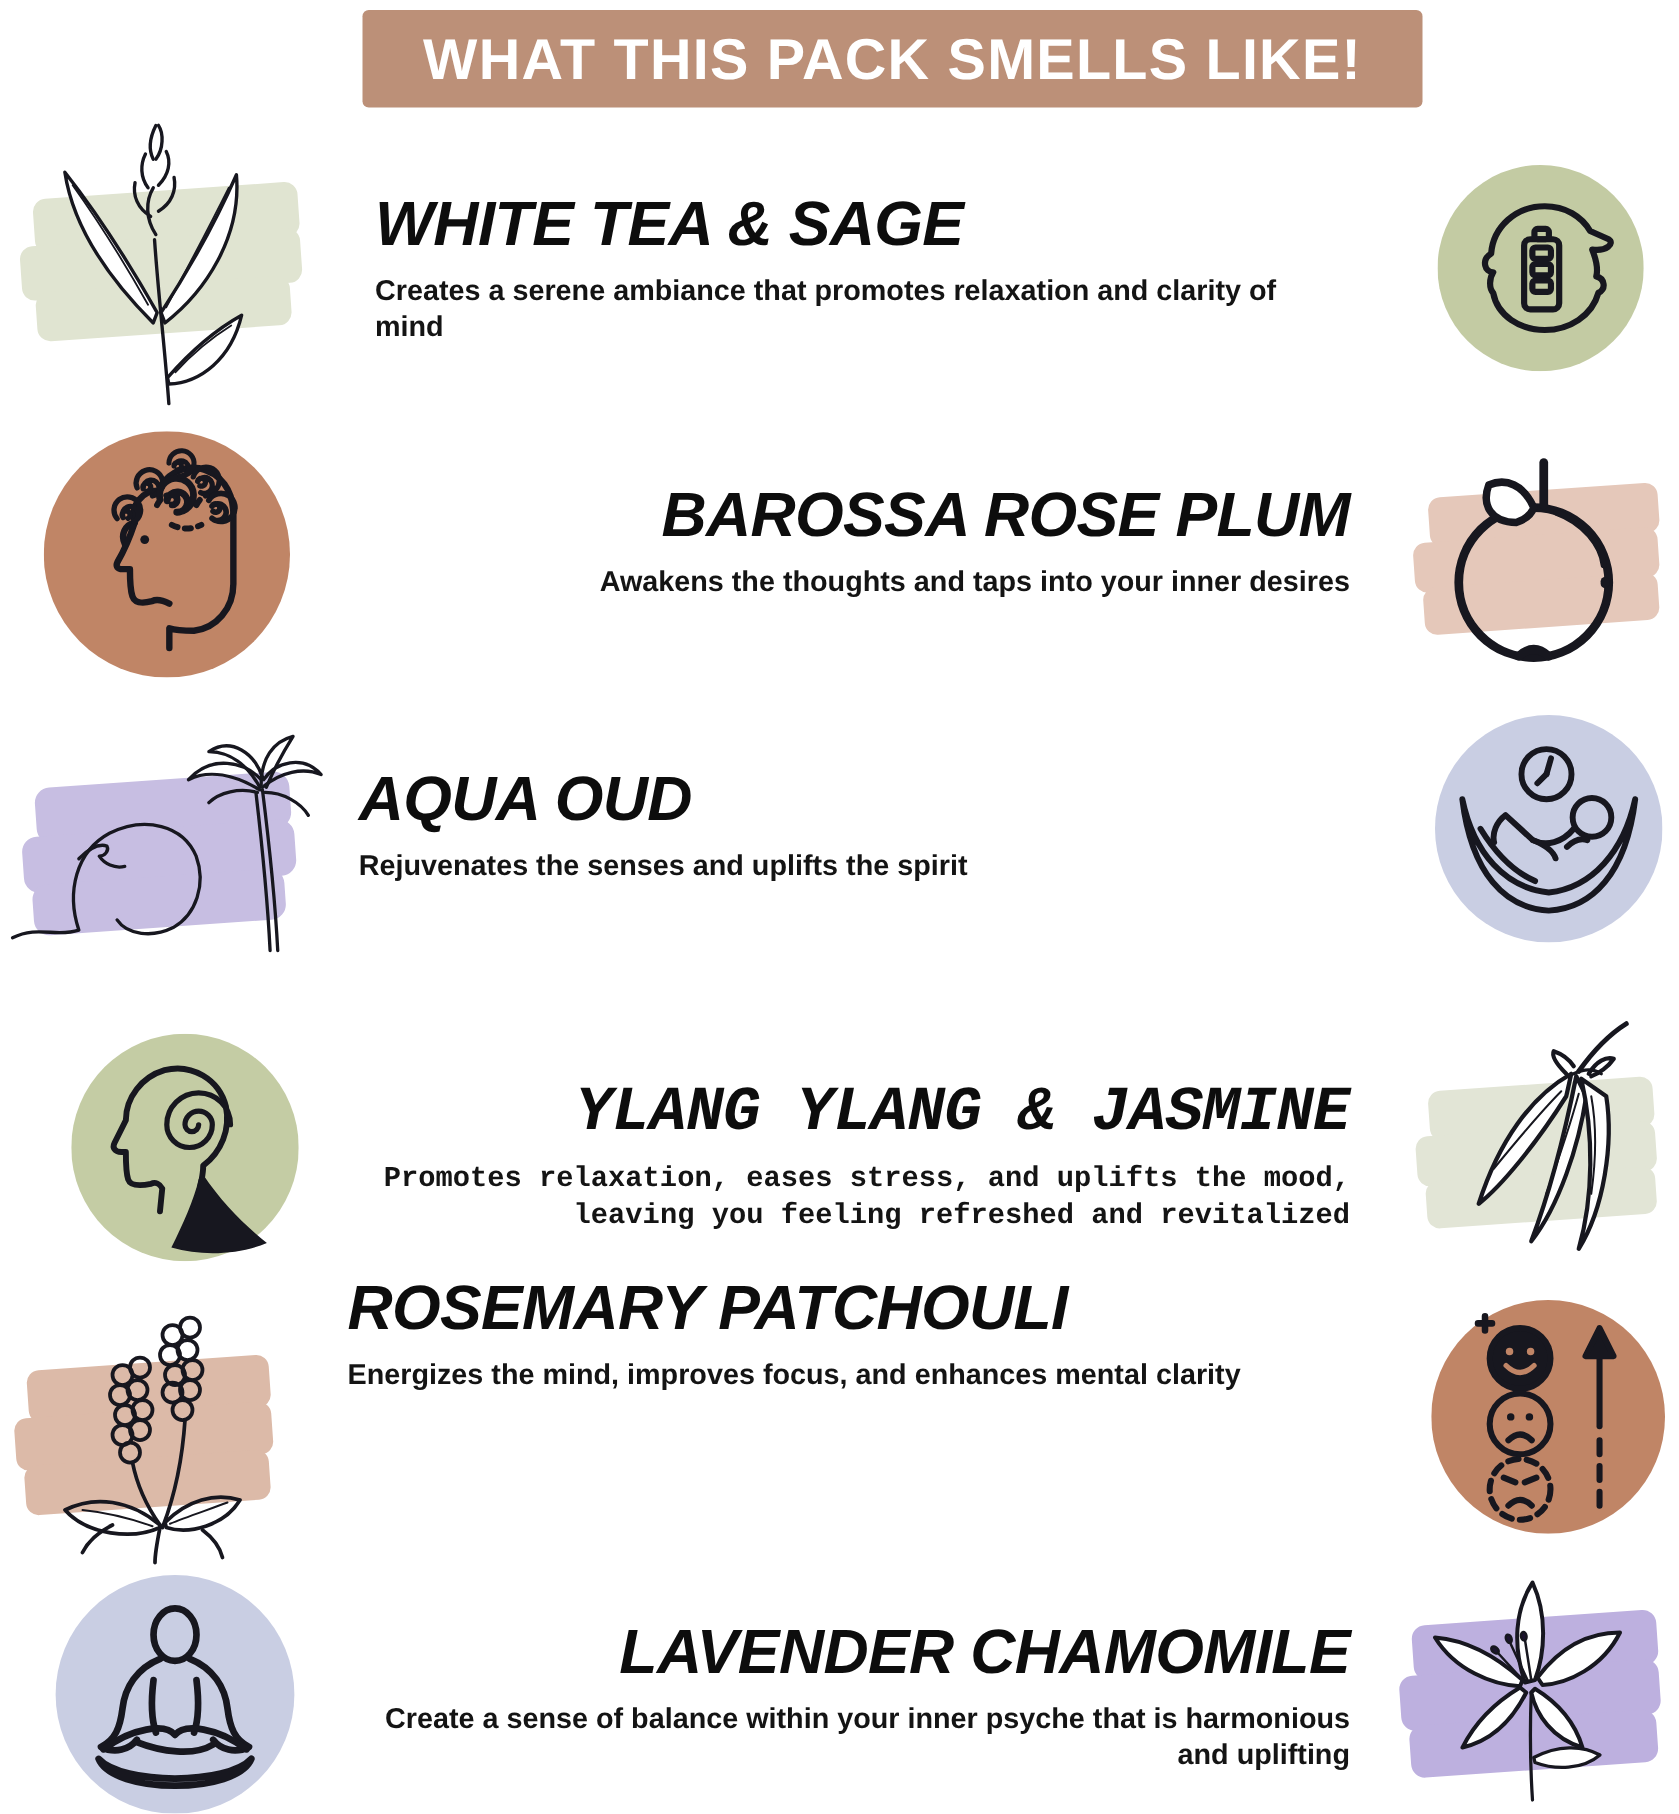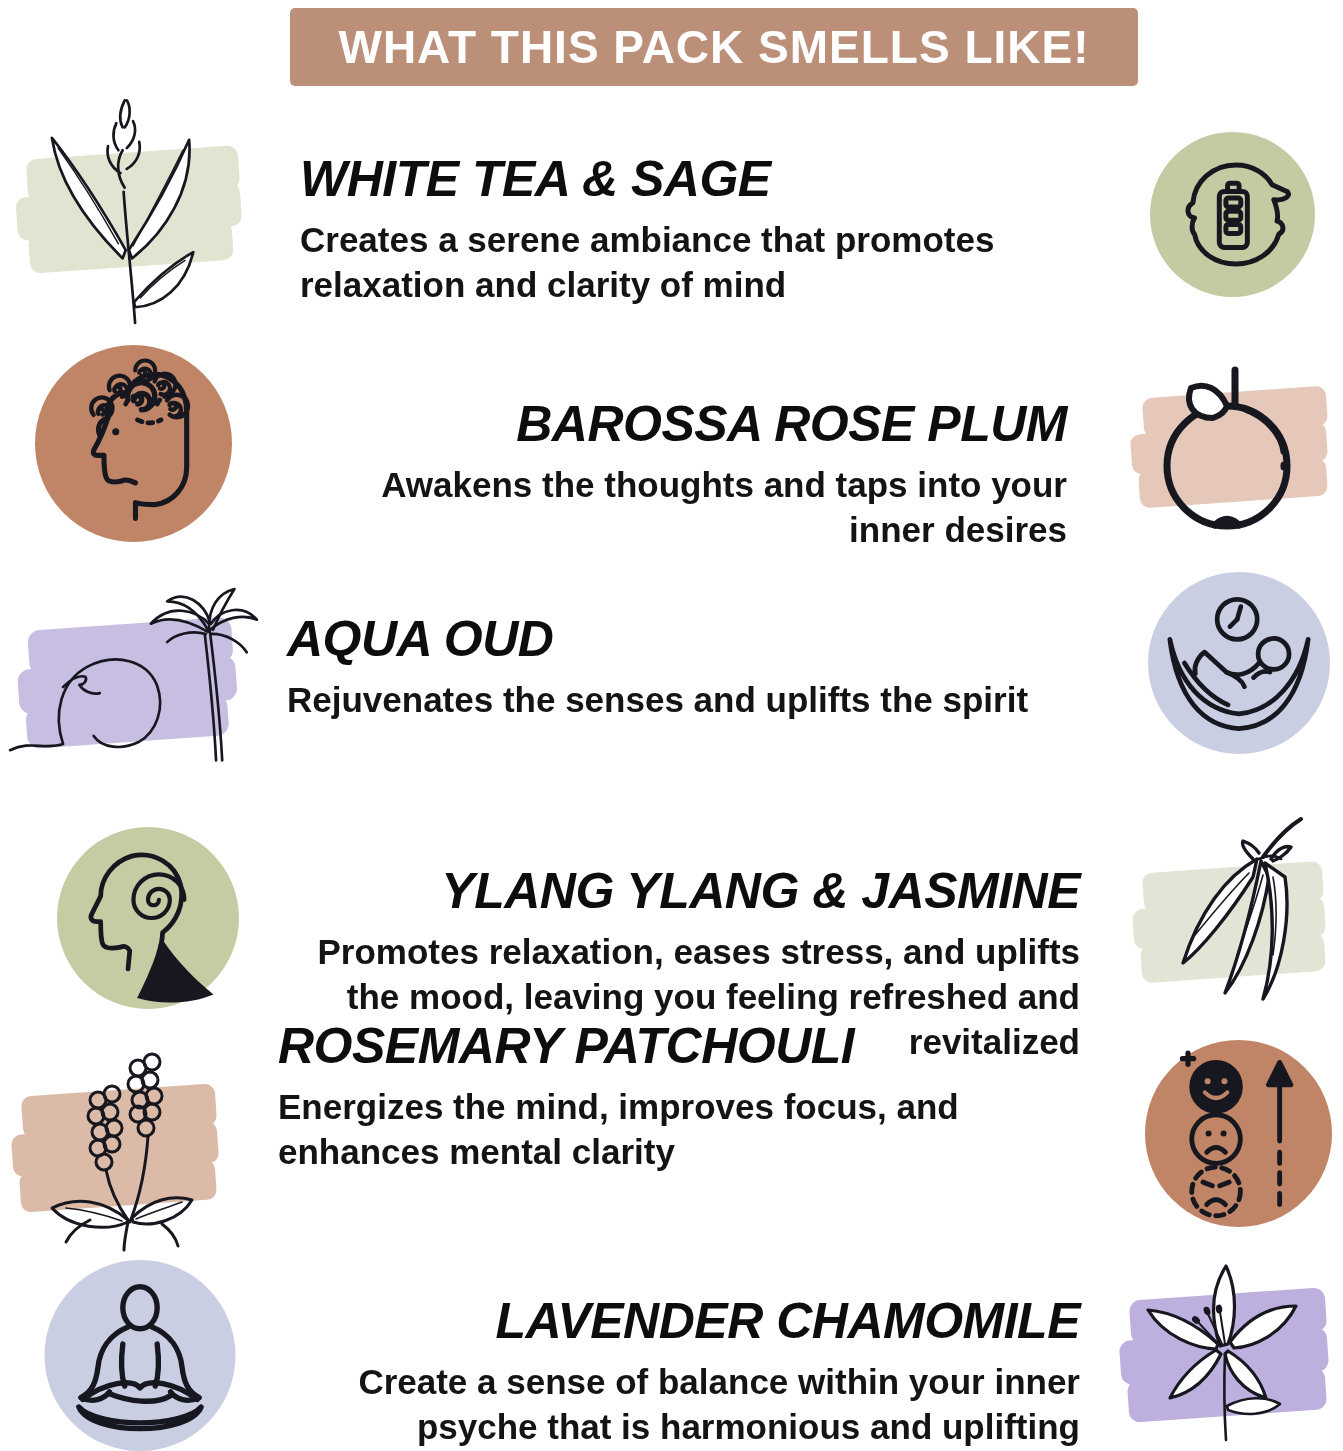--- a/index.html
+++ b/index.html
@@ -6,21 +6,21 @@
   #page{position:relative;width:1343px;height:1451px;background:#ffffff;overflow:hidden;
         font-family:"Liberation Sans",sans-serif;color:#111;}
   .banner{position:absolute;left:290px;top:8px;width:848px;height:78px;background:#BC9078;
           border-radius:5px;display:flex;align-items:center;justify-content:center;}
   .banner h1{margin:0;color:#fff;font-size:46px;font-weight:bold;letter-spacing:1px;white-space:nowrap;}
   .graphic{position:absolute;}
   .graphic svg{display:block;width:100%;height:100%;}
   .text-block{position:absolute;}
   .text-block h2{margin:0 0 10px 0;font-size:50px;font-weight:bold;font-style:italic;
                  letter-spacing:-0.5px;color:#0d0d0d;white-space:nowrap;}
-  .text-block p{margin:0;font-size:35px;font-weight:bold;line-height:1.28;color:#141414;}
+  .text-block p{margin:0;font-size:23px;font-weight:bold;line-height:1.28;color:#141414;}
   .align-right{text-align:right;}
   .align-left{text-align:left;}
   .lineart{fill:none;stroke:#17171f;stroke-linecap:round;stroke-linejoin:round;}
 </style>
 </head>
 <body>
 
 <div id="page">
 
   <div class="banner">
@@ -90,21 +90,21 @@
           <use href="#swirl" transform="translate(54,26) scale(1.15)"></use>
           <use href="#swirl" transform="translate(56,13) scale(0.85) rotate(10)"></use>
           <use href="#swirl" transform="translate(66,20) scale(0.9) rotate(25)"></use>
           <use href="#swirl" transform="translate(72,31) scale(0.95) rotate(40)"></use>
           <path d="M46,30 C47,28 48,27 50,26" stroke-dasharray="2.5 3"></path>
           <path d="M62,30 C63,28 64,27 66,26" stroke-dasharray="2.5 3"></path>
           <path d="M52,38 C56,40 60,40 64,38" stroke-dasharray="2.5 3"></path>
         </g>
       </svg>
     </div>
-    <div class="text-block align-right" style="right:276px;top:383px;width:720px;margin-top:12px;">
+    <div class="text-block align-right" style="right:263px;top:383px;width:720px;">
       <h2>BAROSSA ROSE PLUM</h2>
       <p>Awakens the thoughts and taps into your inner desires</p>
     </div>
     <div class="graphic" style="left:1115px;top:348px;width:220px;height:205px;">
       <svg viewBox="0 0 220 205">
         <g fill="#E5C8BA">
           <rect x="28" y="44" width="184" height="40" rx="10" transform="rotate(-4 120 64)"></rect>
           <rect x="16" y="80" width="196" height="40" rx="10" transform="rotate(-4 114 100)"></rect>
           <rect x="24" y="116" width="188" height="38" rx="10" transform="rotate(-4 118 135)"></rect>
         </g>
@@ -168,21 +168,21 @@
     <div class="graphic" style="left:57px;top:827px;width:182px;height:182px;">
       <svg viewBox="0 0 100 100">
         <circle cx="50" cy="50" r="50" fill="#C4CCA4"></circle>
         <g class="lineart" stroke-width="2.6">
           <path d="M54,78 C56,70 58,64 58,58 C66,52 70,42 68,32 C65,20 53,13 41,16 C31,19 24,28 24,38 L19,48 C18,50 19,52 22,52 L24,52 C24,57 24,61 25,64 C26,67 30,67 35,66 C37,65 39,66 40,68 L39,78"></path>
           <path d="M56,40 A3,3 0 1 1 50,40 A6,6 0 1 1 62,40 A10,10 0 1 1 42,40 A14,14 0 1 1 70,40" stroke-width="2.3"></path>
           <path d="M58,62 C66,74 76,84 86,92 C74,97 58,98 44,94 C49,84 54,73 56,64 Z" fill="#17171f" stroke="none"></path>
         </g>
       </svg>
     </div>
-    <div class="text-block align-right" style="right:263px;top:862px;width:820px;">
+    <div class="text-block align-right" style="right:263px;top:862px;width:820px;font-family:Liberation Mono, monospace;">
       <h2>YLANG YLANG &amp; JASMINE</h2>
       <p>Promotes relaxation, eases stress, and uplifts the mood, leaving you feeling refreshed and revitalized</p>
     </div>
     <div class="graphic" style="left:1125px;top:815px;width:215px;height:228px;">
       <svg viewBox="0 0 215 228">
         <g fill="#E2E5D6">
           <rect x="18" y="52" width="180" height="40" rx="10" transform="rotate(-4 108 72)"></rect>
           <rect x="8" y="88" width="192" height="40" rx="10" transform="rotate(-4 104 108)"></rect>
           <rect x="16" y="124" width="184" height="38" rx="10" transform="rotate(-4 108 143)"></rect>
         </g>

